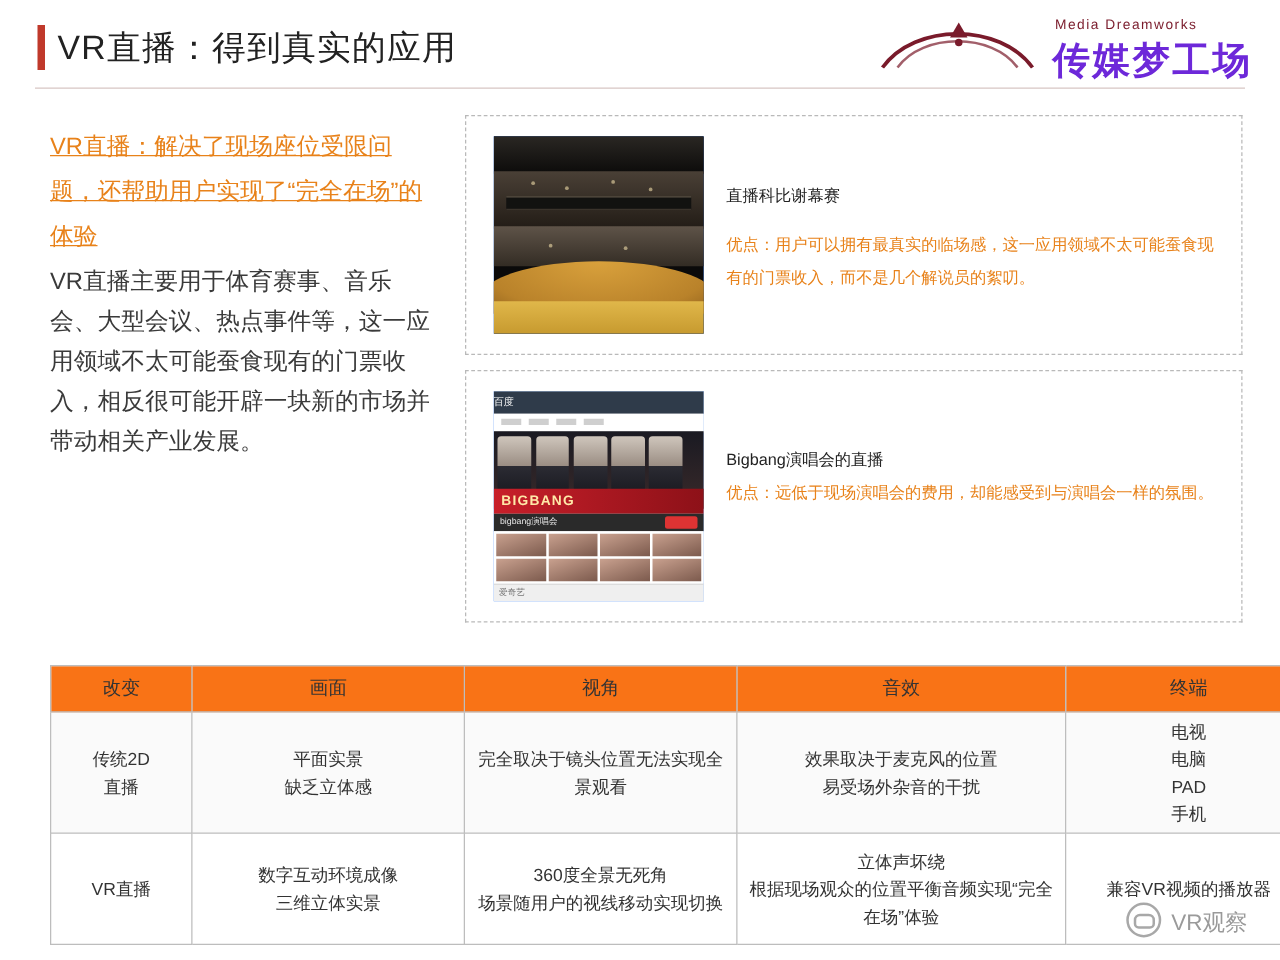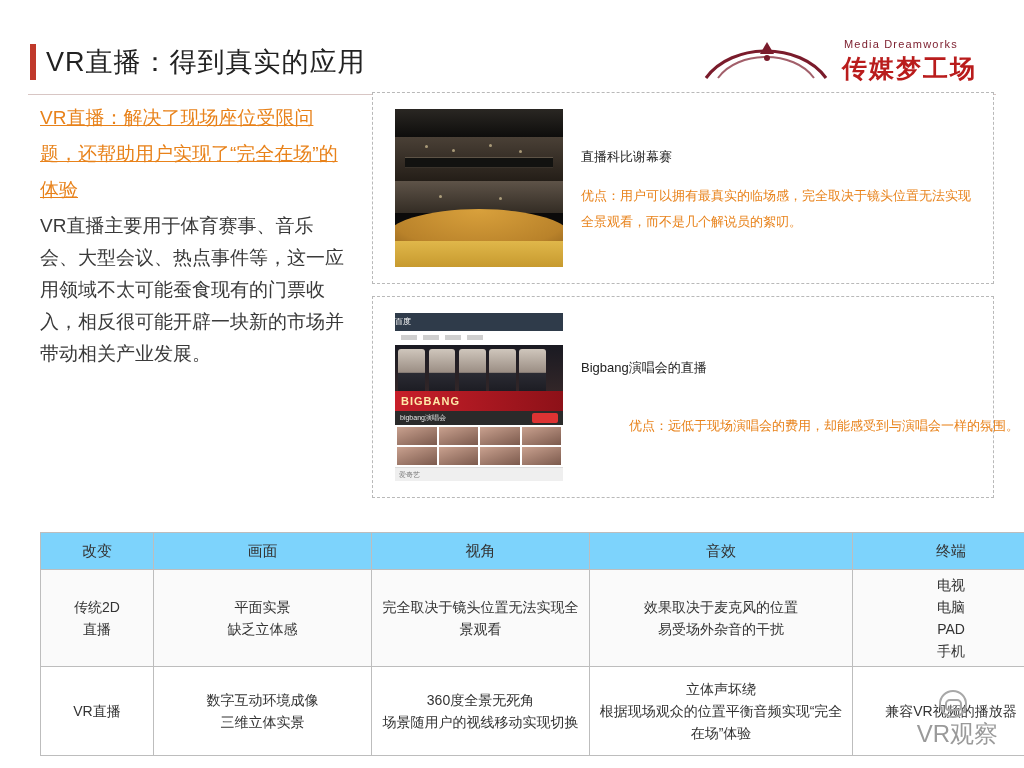--- a/index.html
+++ b/index.html
@@ -15,21 +15,20 @@
     overflow: hidden;
     position: relative;
   }
 
   
   .header {
     position: absolute;
     left: 0; top: 0;
     width: 1024px;
     height: 72px;
-    margin-top: 24px;
   }
   .header-accent {
     position: absolute;
     left: 30px; top: 20px;
     width: 6px; height: 36px;
     background: #c0392b;
   }
   .header-title {
     position: absolute;
     left: 46px; top: 20px;
@@ -59,22 +58,22 @@
   .logo-text-en {
     position: absolute;
     left: 142px; top: 6px;
     font-size: 11px;
     color: #7a1b2b;
     letter-spacing: 1.2px;
   }
   .logo-text-cn {
     position: absolute;
     left: 140px; top: 20px;
-    font-size: 25px;
-    color: #b91c1c;
+    font-size: 30px;
+    color: #6d28d9;
     font-weight: bold;
     letter-spacing: 2px;
     white-space: nowrap;
   }
 
   
   .left-col {
     position: absolute;
     left: 40px; top: 100px;
     width: 310px;
@@ -121,21 +120,21 @@
 
   .panel-note {
     position: absolute;
     left: 208px;
     width: 390px;
     font-size: 13px;
     line-height: 26px;
     color: #e8821a;
   }
   .panel-1 .panel-note { top: 90px; }
-  .panel-2 .panel-note { top: 116px; margin-left: 48px; }
+  .panel-2 .panel-note { top: 84px; }
 
   
   .arena { position: absolute; inset: 0; background: #0b0a0a; }
   .arena .ceiling {
     position: absolute; left: 0; top: 0; width: 100%; height: 30px;
     background: linear-gradient(180deg,#2a2723,#0c0b0a);
   }
   .arena .standband {
     position: absolute; left: 0; top: 28px; width: 100%; height: 46px;
     background: linear-gradient(180deg,#4a4036,#221c16);
@@ -224,42 +223,41 @@
     table-layout: fixed;
   }
   table.cmp th, table.cmp td {
     border: 1px solid #bdbdbd;
     text-align: center;
     vertical-align: middle;
     padding: 4px 6px;
     line-height: 22px;
   }
   table.cmp thead th {
-    background: #7dd3fc;
+    background: #f97316;
     font-weight: normal;
     height: 28px;
     font-size: 15px;
   }
   table.cmp tbody td { height: 80px; }
   table.cmp tbody tr:nth-child(1) td { background: #fafafa; }
   table.cmp tbody tr:nth-child(2) td { background: #ffffff; }
   table.cmp .c0 { width: 100px; }
   table.cmp .c1 { width: 205px; }
   table.cmp .c2 { width: 205px; }
   table.cmp .c3 { width: 250px; }
   table.cmp .c4 { width: 184px; }
 
   
   .watermark {
     position: absolute;
     right: 26px; bottom: 18px;
-    display: flex; align-items: center;
+    display: flex; align-items: flex-end;
     color: #9a9a9a;
-    font-size: 24px;
-    flex-direction: column;
+    font-size: 18px;
   }
   .wm-icon {
     width: 24px; height: 24px; border-radius: 50%;
     border: 2px solid #a8a8a8;
     margin-right: 8px;
     position: relative;
   }
   .wm-icon::before {
     content: "";
     position: absolute; left: 4px; top: 7px;
@@ -304,21 +302,21 @@
       <div class="floor"></div>
       <div class="dot" style="left:18%; top:36px;"></div>
       <div class="dot" style="left:34%; top:40px;"></div>
       <div class="dot" style="left:56%; top:35px;"></div>
       <div class="dot" style="left:74%; top:41px;"></div>
       <div class="dot" style="left:26%; top:86px;"></div>
       <div class="dot" style="left:62%; top:88px;"></div>
     </div>
   </div>
   <div class="panel-title">直播科比谢幕赛</div>
-  <div class="panel-note">优点：用户可以拥有最真实的临场感，完全取决于镜头位置无法实现全景观看，而不是几个解说员的絮叨。</div>
+  <div class="panel-note">优点：用户可以拥有最真实的临场感，这一应用领域不太可能蚕食现有的门票收入，而不是几个解说员的絮叨。</div>
 </div>
 
 <div class="panel panel-2">
   <div class="thumb">
     <div class="bb">
       <div class="topbar">百度</div>
       <div class="navbar">
         <i style="left:6px;"></i>
           <i style="left:28px;"></i>
           <i style="left:50px;"></i>

